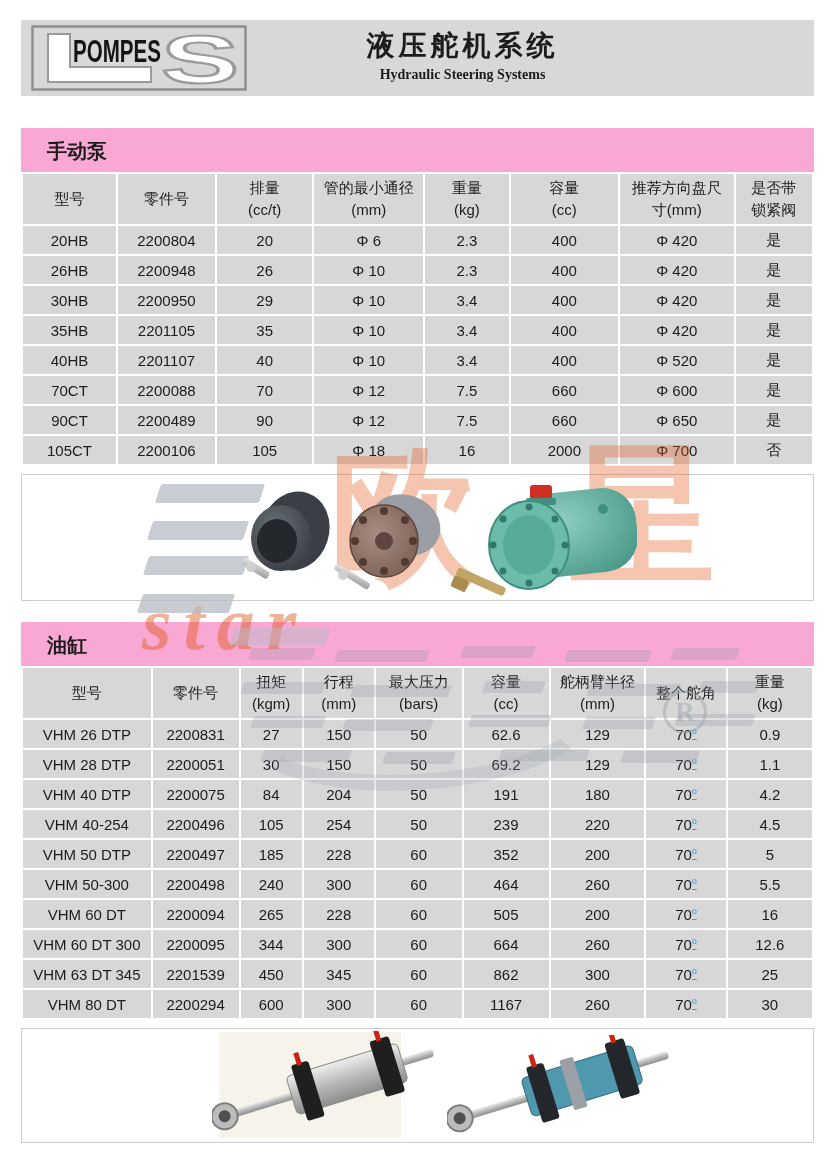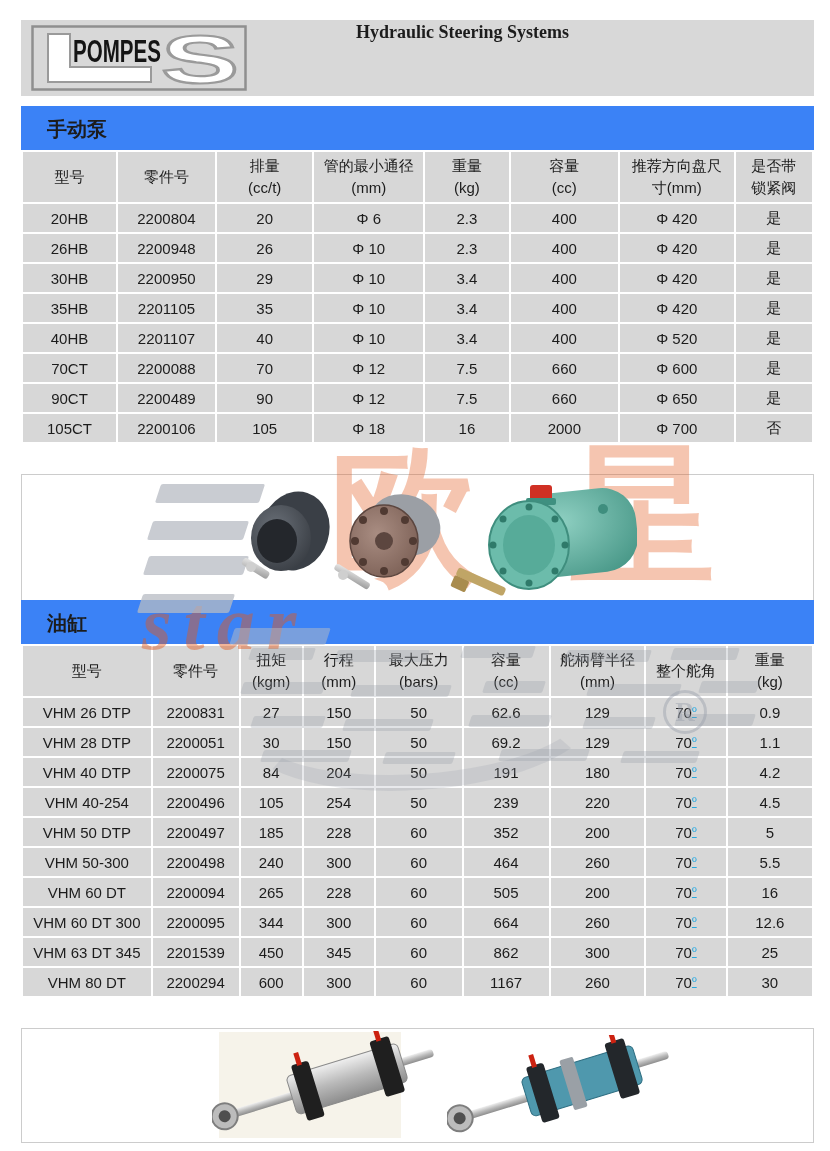--- a/index.html
+++ b/index.html
@@ -4,24 +4,24 @@
 <style>
   html,body{margin:0;padding:0;background:#fff;}
   .page{position:relative;width:830px;height:1151px;background:#fff;overflow:hidden;
         font-family:"Liberation Sans","DejaVu Sans",sans-serif;color:#1c1c1c;}
   
   .band{position:absolute;left:21px;top:20px;width:793px;height:76px;background:#d8d8d8;}
   .logo{position:absolute;left:10px;top:5px;width:216px;height:66px;}
   .titles{position:absolute;left:0;top:0;width:100%;height:100%;text-align:center;padding-left:90px;box-sizing:border-box;}
   .title-cn{font-size:28px;font-weight:bold;margin-top:7px;letter-spacing:4px;
             font-family:"Liberation Serif","DejaVu Serif",serif;}
-  .title-en{font-size:18px;font-weight:bold;margin-top:2px;
+  .title-en{font-size:14px;font-weight:bold;margin-top:2px;
             font-family:"Liberation Serif","DejaVu Serif",serif;}
   
-  .panel{position:absolute;left:21px;width:793px;background:#3b82f6;}
+  .panel{position:absolute;left:21px;width:793px;background:#f9a8d4;margin-top:22px;}
   .panel-title{height:44px;line-height:46px;padding-left:26px;font-size:20px;font-weight:bold;}
   table.spec{border-collapse:collapse;width:100%;table-layout:fixed;}
   table.spec th,table.spec td{background:#d7d7d7;border:2px solid #ffffff;text-align:center;
       vertical-align:middle;font-size:15px;font-weight:normal;padding:0;}
   table.spec th{height:50px;line-height:1.45;}
   table.spec td{height:28px;}
   .deg{color:#29a9e1;text-decoration:underline;font-size:13px;vertical-align:top;}
   
   .strip{position:absolute;left:21px;width:791px;background:#ffffff;border:1px solid #cccccc;}
   .strip1{top:474px;height:125px;}
@@ -85,20 +85,21 @@
         <rect x="1.5" y="1.5" width="213" height="63" fill="#d8d8d8" stroke="#8f8f8f" stroke-width="2.5"></rect>
 
         <path d="M17,9 L39,9 L39,42 L120,42 L120,57 L17,57 Z" fill="#ffffff" stroke="#9a9a9a" stroke-width="2"></path>
 
         <text x="130" y="58" font-size="68" font-weight="bold" fill="#ffffff" stroke="#9a9a9a" stroke-width="2.2" font-family="Liberation Sans, sans-serif" textLength="78" lengthAdjust="spacingAndGlyphs">S</text>
 
         <text x="42" y="37" font-size="31" font-weight="bold" fill="#141414" font-family="Liberation Sans, sans-serif" textLength="88" lengthAdjust="spacingAndGlyphs">POMPES</text>
       </svg>
     </div>
     <div class="titles">
+      <div class="title-cn">液压舵机系统</div>
       <div class="title-en">Hydraulic Steering Systems</div>
     </div>
   </header>
 
   <section class="panel" style="top:106px;">
     <div class="panel-title">手动泵</div>
     <table class="spec">
         <colgroup>
           <col style="width: 12%;">
           <col style="width: 12.5%;">

